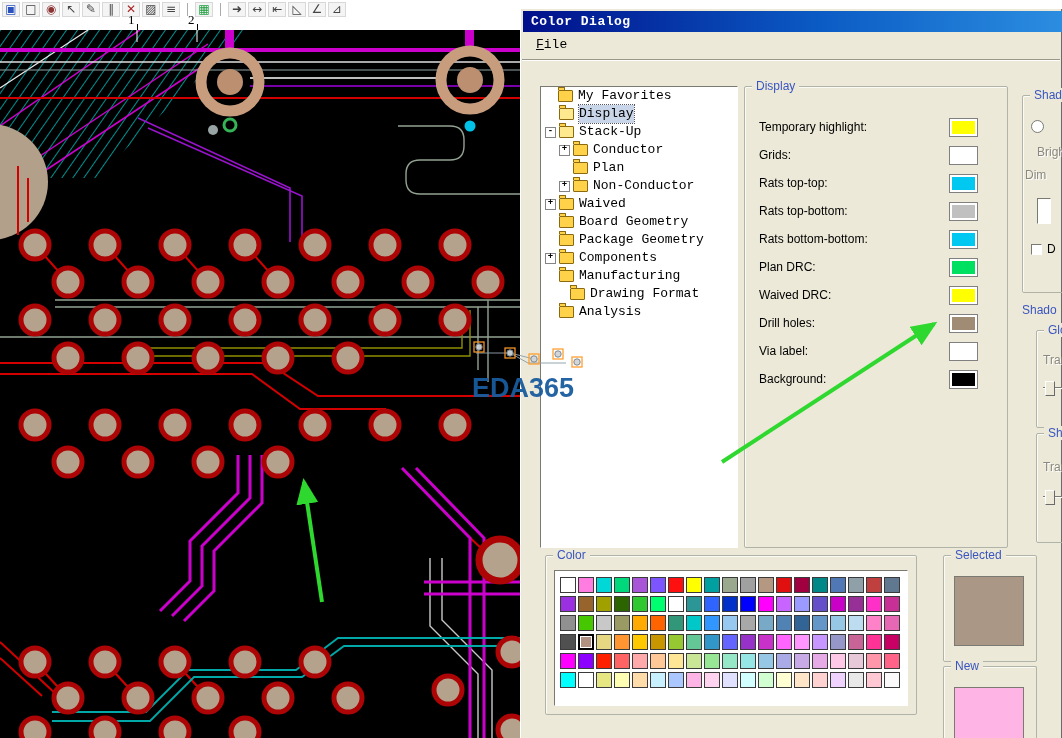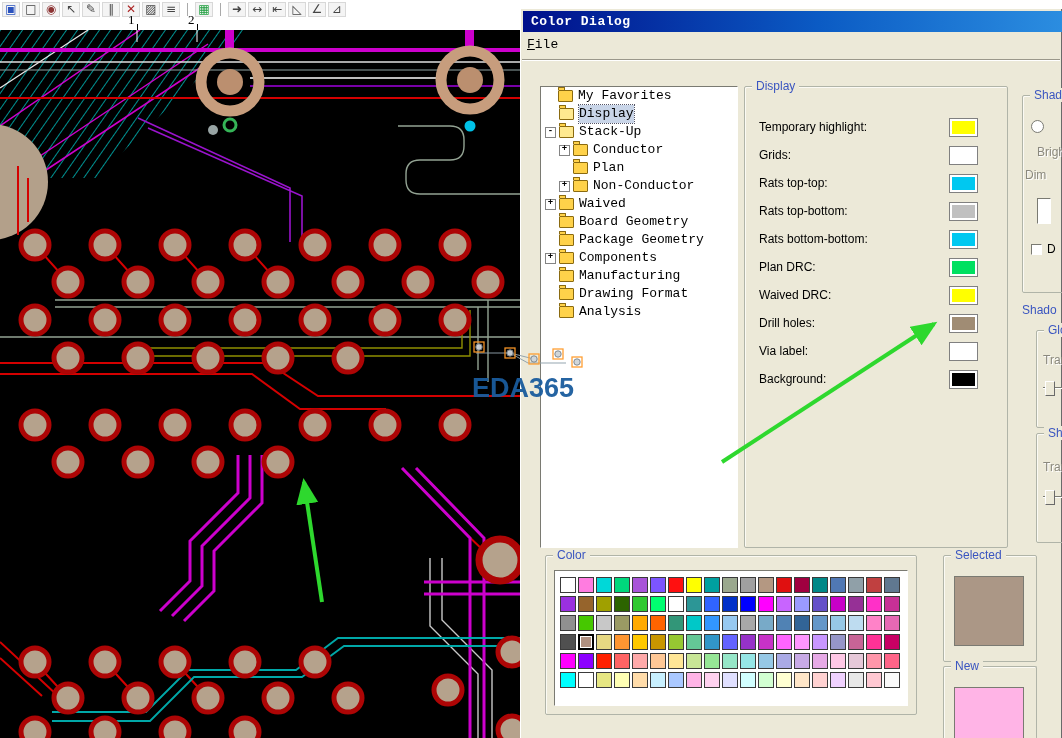--- a/index.html
+++ b/index.html
@@ -21,21 +21,21 @@
   
   .watermark{position:absolute;left:468px;top:333px;width:140px;height:74px;z-index:6;pointer-events:none;opacity:.95;}
 
   
   .dialog{position:absolute;left:520px;top:8px;width:542px;height:730px;background:#ece9d8;z-index:3;
           box-shadow:inset 1px 1px 0 #ffffff, inset -1px 0 0 #6a6a6a;font-size:12px;color:#000;}
   .titlebar{position:absolute;left:3px;top:3px;right:0;height:21px;
             background:linear-gradient(90deg,#000f8a 0%,#0b5bc4 55%,#2b8de0 100%);
             color:#fff;font:bold 13px/21px "Liberation Mono",monospace;padding-left:8px;letter-spacing:.5px;}
   .menubar{position:absolute;left:3px;top:24px;right:0;height:24px;}
-  .menu-item{display:inline-block;margin-top:4px;padding:1px 4px;
+  .menu-item{display:inline-block;margin-left:9px;margin-top:4px;padding:1px 4px;
              font:13px "Liberation Mono",monospace;cursor:pointer;}
   .menu-divider{position:absolute;left:2px;right:2px;top:51px;height:0;
                 border-top:1px solid #9a978a;border-bottom:1px solid #ffffff;}
 
   .sunken{border:1px solid;border-color:#7a7a72 #ffffff #ffffff #7a7a72;background:#fff;}
 
   
   .group{position:absolute;border:1px solid #b0b4a8;border-radius:2px;box-shadow:inset 1px 1px 0 #fbfaf4;}
   .legend{position:absolute;top:-8px;left:7px;background:#ece9d8;padding:0 4px;
           color:#3a55c0;font-size:12px;line-height:14px;white-space:nowrap;}
@@ -334,21 +334,21 @@
       <div class="tree-row" style="padding-left: 4px;">
         <span class="expander">+</span>
         <span class="folder"></span>
         <span class="tree-label">Components</span>
       </div>
       <div class="tree-row" style="padding-left: 4px;">
         <span class="expander none"></span>
         <span class="folder"></span>
         <span class="tree-label">Manufacturing</span>
       </div>
-      <div class="tree-row" style="padding-left: 4px;">
+      <div class="tree-row" style="padding-left: 15px;">
         <span class="expander none"></span>
         <span class="folder"></span>
         <span class="tree-label">Drawing Format</span>
       </div>
       <div class="tree-row" style="padding-left: 4px;">
         <span class="expander none"></span>
         <span class="folder"></span>
         <span class="tree-label">Analysis</span>
       </div>
     </div>

